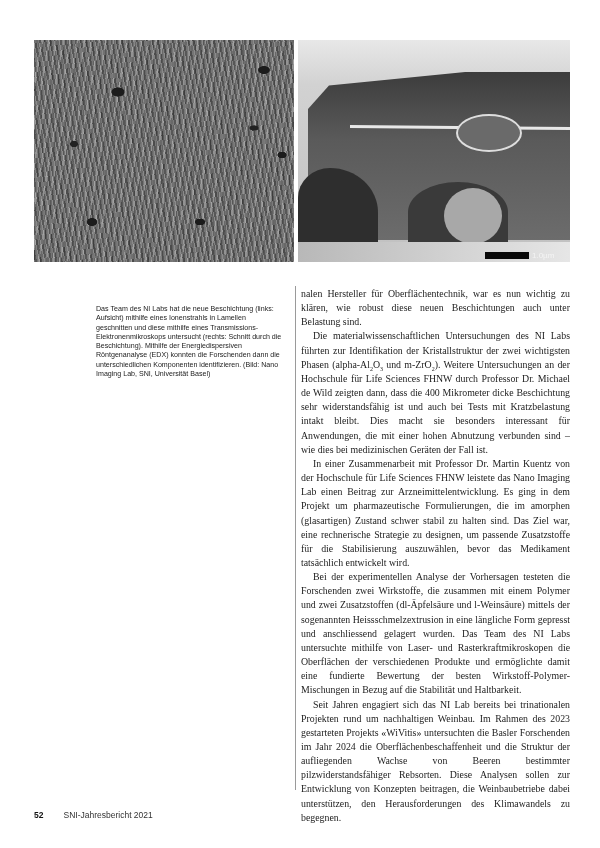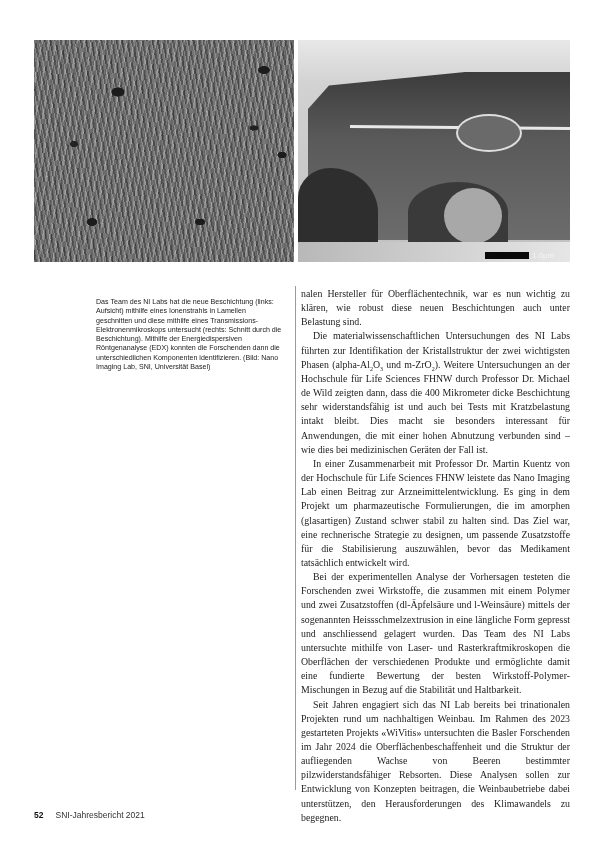--- a/index.html
+++ b/index.html
@@ -65,34 +65,34 @@
   .scalebar-left .seg.l::before { content: ""; position: absolute; left: 0; top: -4px; width: 1.5px; height: 9px; background: #fff; }
   .scalebar-left .seg.r::after { content: ""; position: absolute; right: 0; top: -4px; width: 1.5px; height: 9px; background: #fff; }
   .scalebar-left .lbl { font-family: "Liberation Sans", sans-serif; font-size: 9px; color: #fff; white-space: nowrap; }
   .scalebar-right {
     position: absolute; left: 485px; top: 251px; display: flex; align-items: center; gap: 3px;
   }
   .scalebar-right .bar { width: 44px; height: 7px; background: #0a0a0a; }
   .scalebar-right .lbl { font-family: "Liberation Sans", sans-serif; font-size: 8px; color: #f4f4f4; }
 
   .caption {
-    position: absolute; left: 96px; top: 298px; width: 188px;
+    position: absolute; left: 96px; top: 305px; width: 188px;
     font-family: "Liberation Sans", sans-serif; font-size: 7.1px; line-height: 9.3px; color: #222;
   }
   .vrule { position: absolute; left: 295px; top: 286px; width: 1px; height: 504px; background: #9a9a9a; }
   .body-text {
     position: absolute; left: 301px; top: 287px; width: 269px;
     font-family: "Liberation Serif", serif; font-size: 9.85px; line-height: 14.15px; color: #1c1c1c;
     text-align: justify; hyphens: manual;
   }
   .body-text p { margin: 0; }
   .body-text p.indent { text-indent: 12px; }
   .body-text sub { font-size: 6px; line-height: 0; }
   .footer {
-    position: absolute; left: 34px; top: 810px; display: flex; gap: 12px;
+    position: absolute; left: 34px; top: 810px; display: flex; gap: 20px;
     font-family: "Liberation Sans", sans-serif; font-size: 8.5px; color: #333;
   }
   .footer .pg { font-weight: bold; color: #111; }
 </style>
 </head>
 <body>
 
 <div class="img-left">
   <div class="scalebar-left">
     <span class="seg l"></span>

